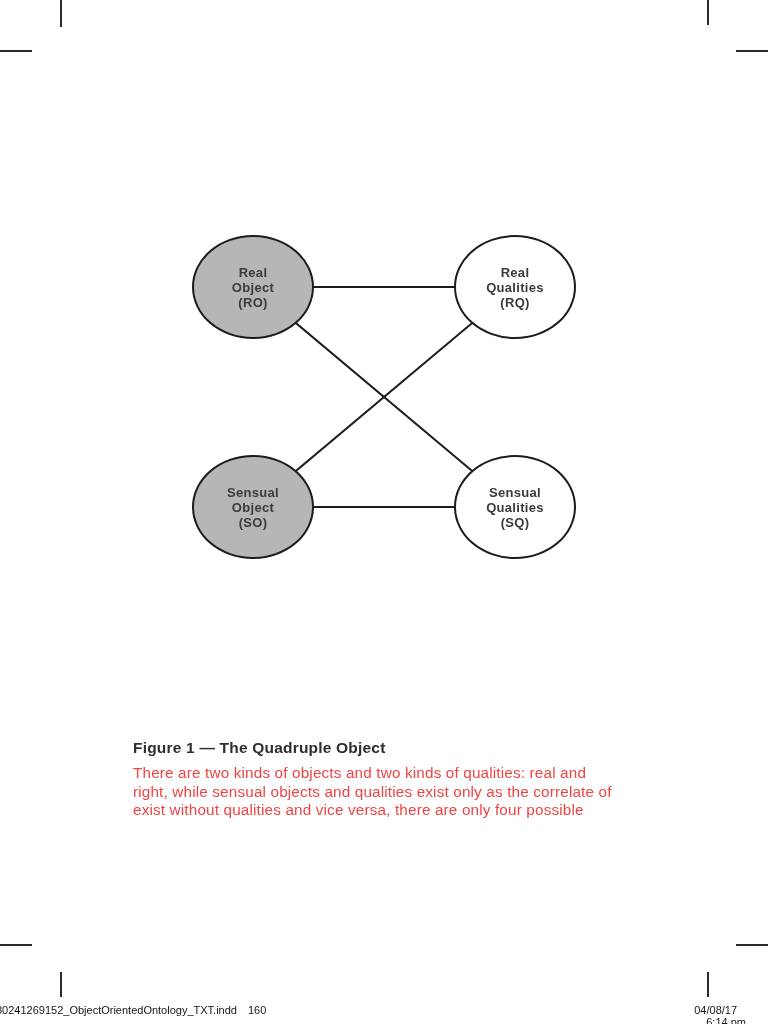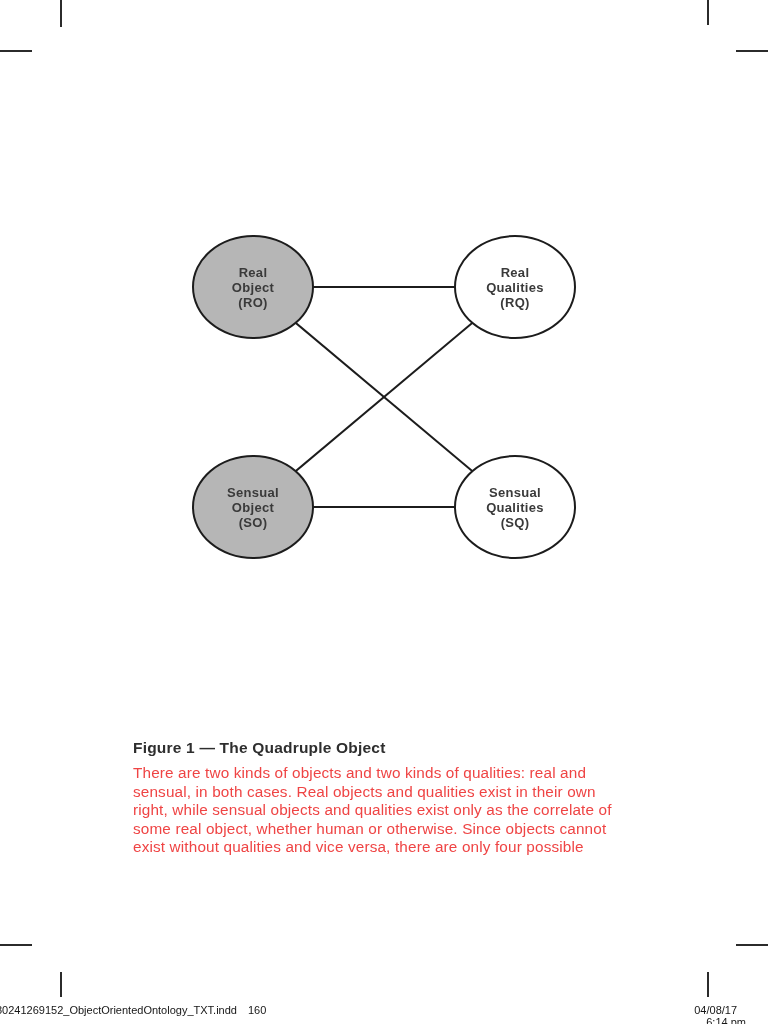--- a/index.html
+++ b/index.html
@@ -128,23 +128,21 @@
   </div>
   <div class="node node--white node--sq">
     <span class="node-label">Sensual
 Qualities
 (SQ)</span>
   </div>
 
   <div class="caption-title">Figure 1 — The Quadruple Object</div>
   <div class="caption-body">
     <div class="caption-line">There are two kinds of objects and two kinds of qualities: real and</div>
-    <div class="caption-line">sensual, in both cases. Real objects and qualities exist in their own</div>
     <div class="caption-line">right, while sensual objects and qualities exist only as the correlate of</div>
-    <div class="caption-line">some real object, whether human or otherwise. Since objects cannot</div>
     <div class="caption-line">exist without qualities and vice versa, there are only four possible</div>
   </div>
 
   <div class="footer-left">
     <span>80241269152_ObjectOrientedOntology_TXT.indd</span>
     <span class="page-number">160</span>
   </div>
   <div class="footer-right">
     <span>04/08/17</span>
     <span class="print-time">6:14 pm</span>

